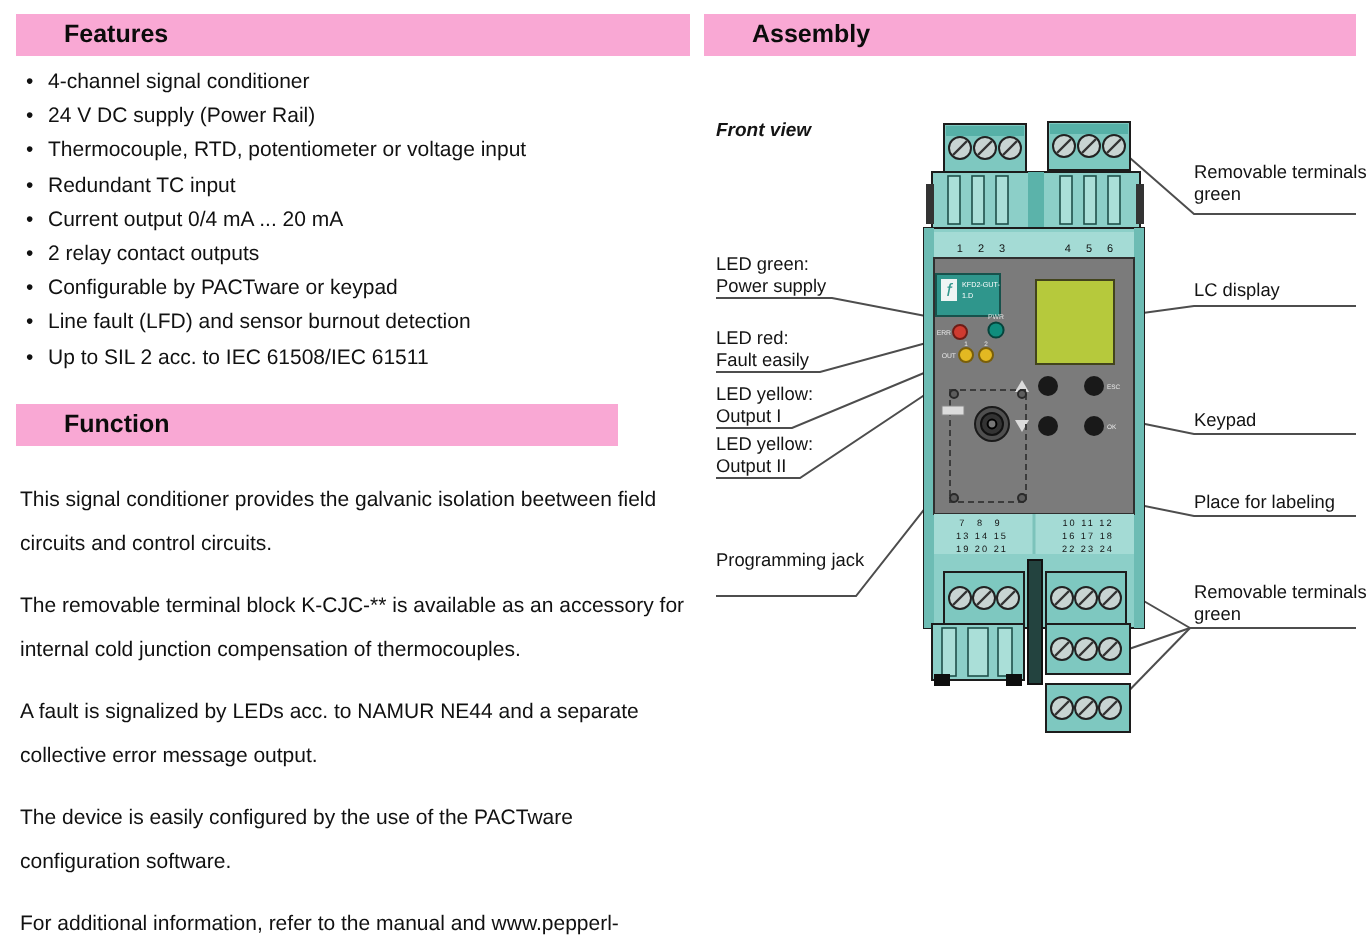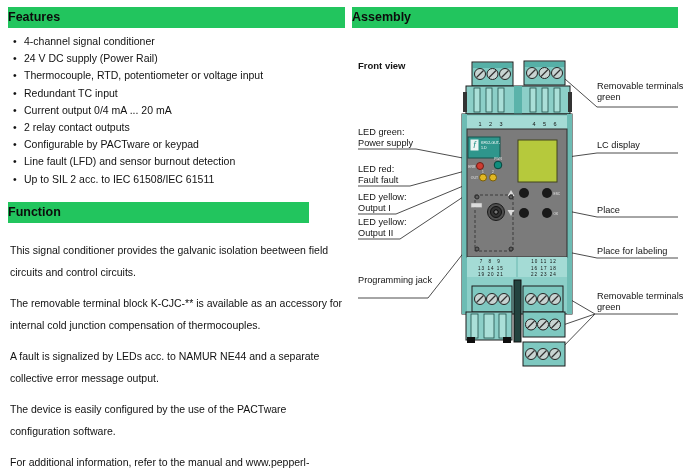--- a/index.html
+++ b/index.html
@@ -1,33 +1,33 @@
 <!DOCTYPE html>
 <html><head>
 <meta charset="utf-8">
 <style>
   html,body{margin:0;padding:0;background:#fff;}
   .page{position:relative;width:685px;height:470px;background:#ffffff;
         font-family:"Liberation Sans",sans-serif;color:#111;overflow:hidden;}
-  .sec-bar{position:absolute;height:21px;background:#22c55e;
-           font-size:12.5px;font-weight:bold;line-height:21px;padding-left:0;
+  .sec-bar{position:absolute;height:21px;background:#f9a8d4;
+           font-size:12.5px;font-weight:bold;line-height:21px;padding-left:24px;
            box-sizing:border-box;color:#0c0c0c;}
   .bar-features{left:8px;top:7px;width:337px;}
   .bar-function{left:8px;top:202px;width:301px;}
   .bar-assembly{left:352px;top:7px;width:326px;}
   .feat-list{position:absolute;left:8px;top:33px;width:337px;}
   .feat-item{display:flex;font-size:10.5px;line-height:17.2px;}
   .feat-item .bullet{width:16px;padding-left:5px;box-sizing:border-box;}
   .func-text{position:absolute;left:10px;top:239px;width:336px;}
   .func-text p{margin:0 0 9px 0;font-size:10.5px;line-height:22px;}
   .diagram{position:absolute;left:350px;top:36px;width:335px;height:434px;}
   .diagram svg{position:absolute;left:0;top:0;}
   .lbl{position:absolute;font-size:9.2px;line-height:11px;color:#141414;}
   .lbl div{white-space:nowrap;}
-  .front-view{font-weight:bold;font-size:9.5px;}
+  .front-view{font-weight:bold;font-size:9.5px;font-style:italic;}
 </style>
 </head>
 <body>
 
 <div class="page">
 
   <div class="sec-bar bar-features">Features</div>
 
   <div class="feat-list">
     <div class="feat-item">
@@ -284,21 +284,21 @@
     </svg>
 
     <div class="lbl front-view" style="left:8px;top:24px;">Front view</div>
 
     <div class="lbl" style="left:8px;top:91px;">
       <div>LED green:</div>
       <div>Power supply</div>
     </div>
     <div class="lbl" style="left:8px;top:128px;">
       <div>LED red:</div>
-      <div>Fault fault</div>
+      <div>Fault easily</div>
     </div>
     <div class="lbl" style="left:8px;top:156px;">
       <div>LED yellow:</div>
       <div>Output I</div>
     </div>
     <div class="lbl" style="left:8px;top:181px;">
       <div>LED yellow:</div>
       <div>Output II</div>
     </div>
     <div class="lbl" style="left:8px;top:239px;">
@@ -306,21 +306,21 @@
     </div>
 
     <div class="lbl" style="left:247px;top:45px;">
       <div>Removable terminals</div>
       <div>green</div>
     </div>
     <div class="lbl" style="left:247px;top:104px;">
       <div>LC display</div>
     </div>
     <div class="lbl" style="left:247px;top:169px;">
-      <div>Place</div>
+      <div>Keypad</div>
     </div>
     <div class="lbl" style="left:247px;top:210px;">
       <div>Place for labeling</div>
     </div>
     <div class="lbl" style="left:247px;top:255px;">
       <div>Removable terminals</div>
       <div>green</div>
     </div>
   </div>
 

